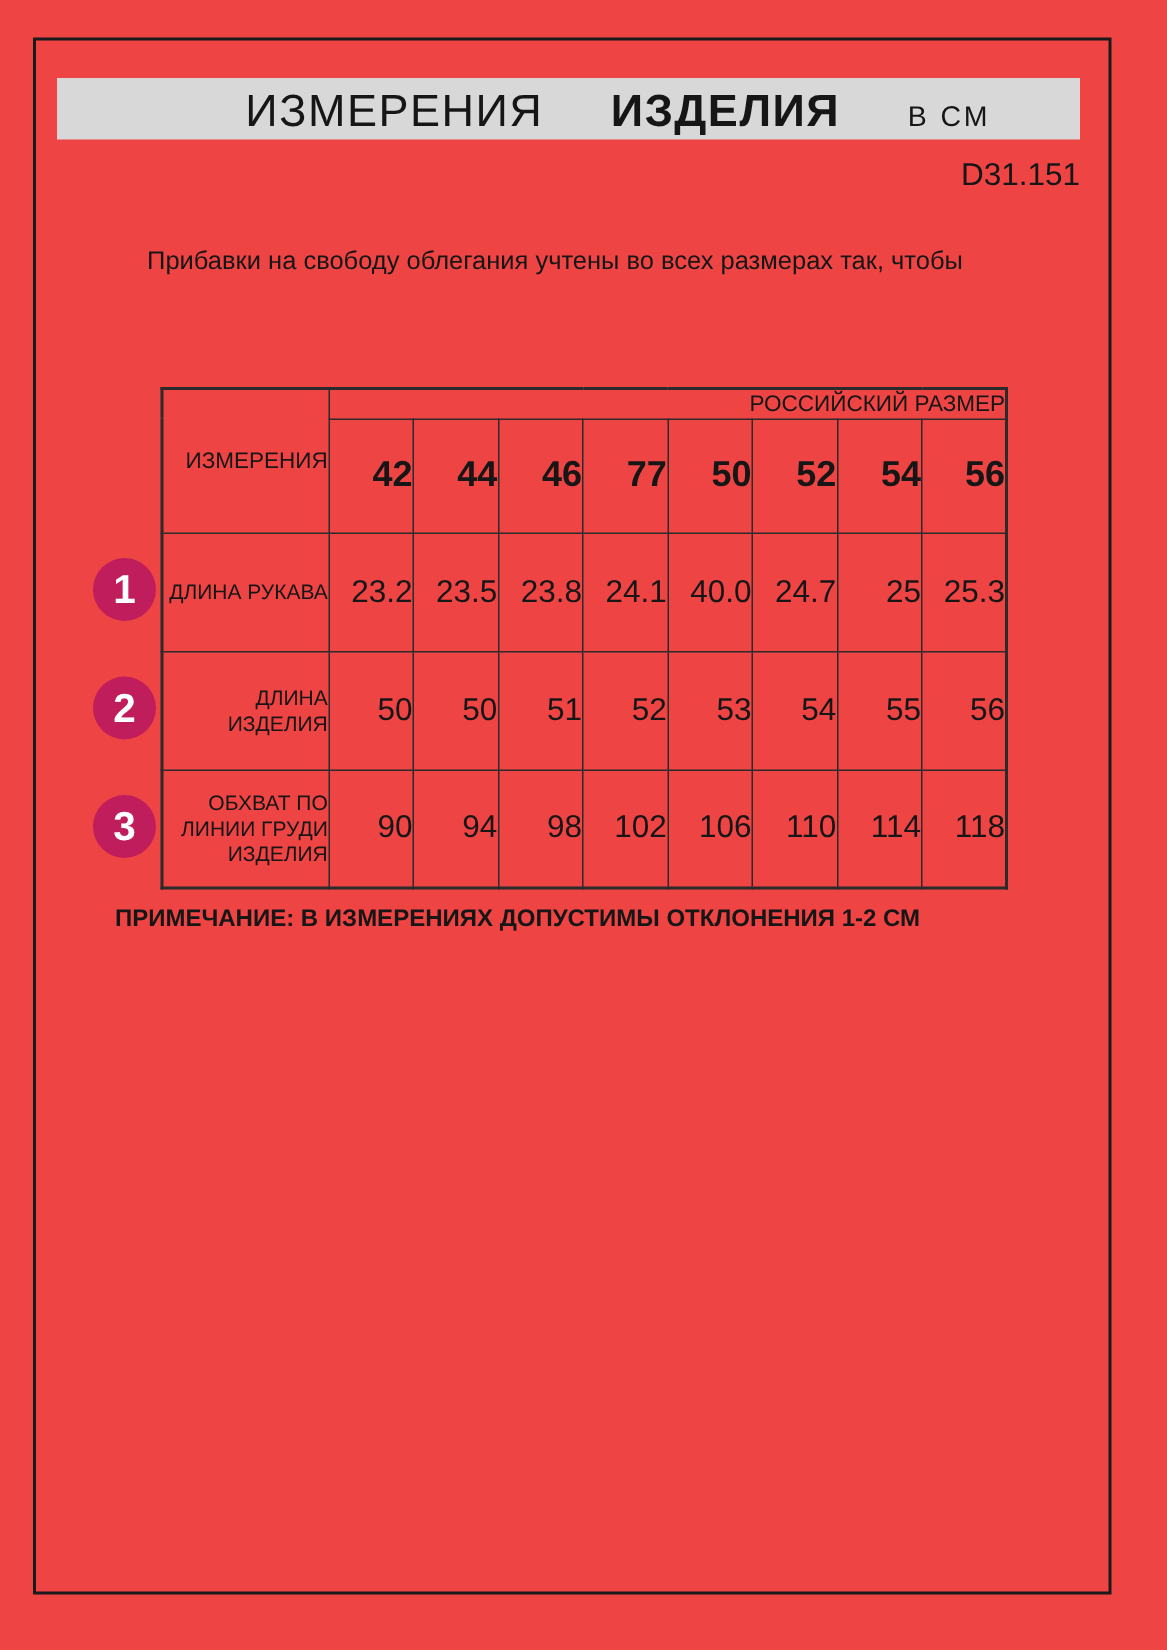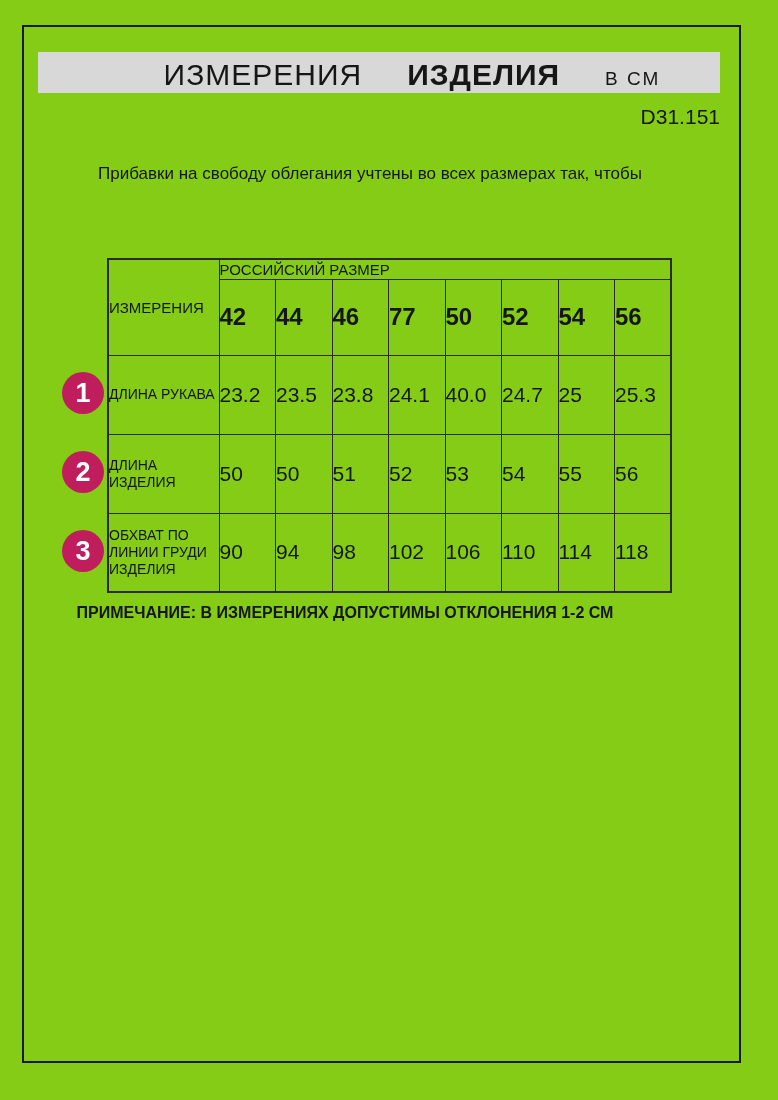--- a/index.html
+++ b/index.html
@@ -3,21 +3,21 @@
 <meta charset="utf-8">
 <style>
   :root{
     --accent:#c01d5d;
     --bar:#d8d8d8;
     --text:#161616;
     --line:#2b2b2b;
   }
   html,body{margin:0;padding:0;background:#fff;}
   body{font-family:"Liberation Sans","DejaVu Sans",sans-serif;color:var(--text);}
-  .page{position:relative;width:778px;height:1100px;background:#84cc16;overflow:hidden;}
+  .page{position:relative;width:778px;height:1100px;background:#ef4444;overflow:hidden;}
   .page-border{position:absolute;left:22px;top:25px;width:719px;height:1038px;
     border:2px solid #1a1a1a;box-sizing:border-box;}
 
   
   .title-bar{position:absolute;left:38px;top:52px;width:682px;height:41px;
     background:var(--bar);display:flex;align-items:baseline;justify-content:center;
     padding-top:0;box-sizing:border-box;}
   .title-bar .inner{display:flex;align-items:baseline;gap:45px;margin-left:66px;
     transform:translateY(6px);}
   .t-reg{font-size:30px;font-weight:400;letter-spacing:1px;}
@@ -26,21 +26,21 @@
 
   .article{position:absolute;left:60px;top:105px;width:660px;text-align:right;
     font-size:21px;}
   .subtitle{position:absolute;left:40px;top:134px;width:660px;text-align:center;
     font-size:17px;line-height:23px;margin-top:28px;}
   .subtitle span{display:block;}
 
   
   .table-area{position:absolute;left:107px;top:258px;}
   table.size-table{border-collapse:collapse;table-layout:fixed;}
-  table.size-table td{border:1.5px solid var(--line);text-align:left;
+  table.size-table td{border:1.5px solid var(--line);text-align:right;
     vertical-align:middle;padding:0;box-sizing:border-box;}
   table.size-table{border:2px solid var(--line);}
   .c-label{width:111px;}
   .c-size{width:56.5px;}
   .r-group td{height:20px;}
   .r-sizes td{height:76px;}
   .r-data td{height:79px;margin-left:13px;}
   td.corner{font-size:15px;}
   td.group{font-size:15px;}
   td.size{font-size:24px;font-weight:700;}

